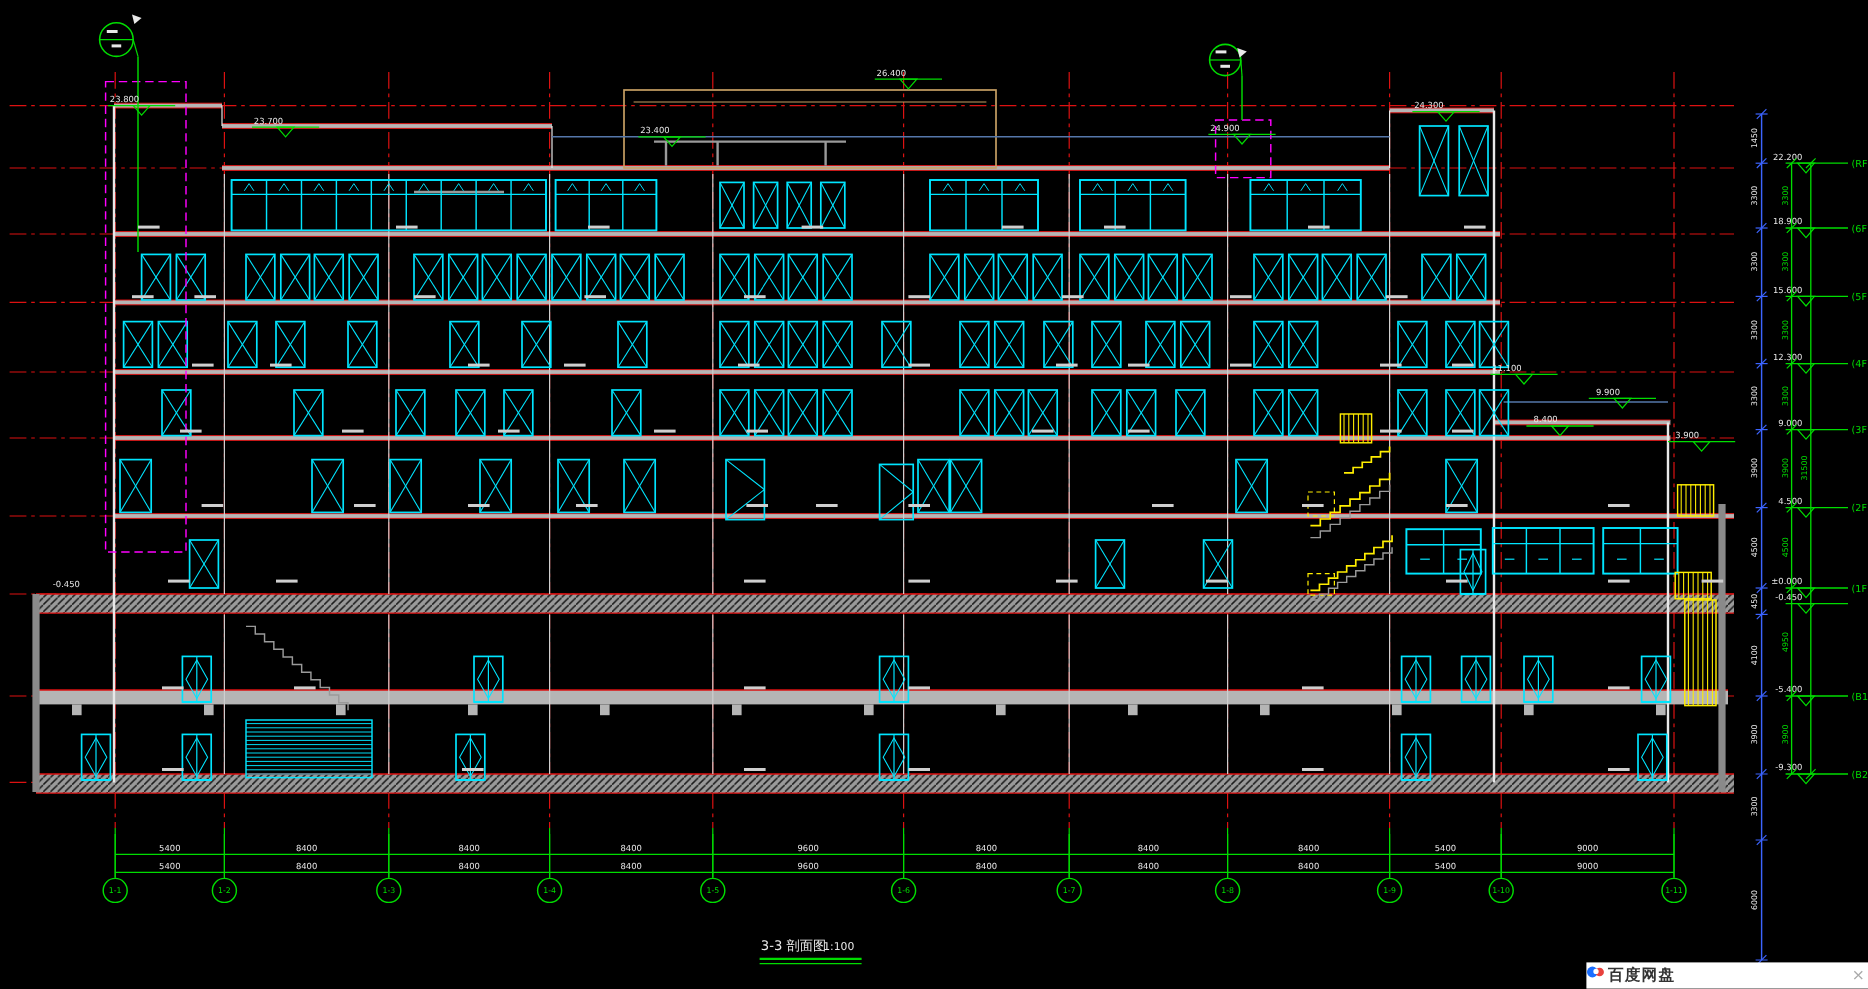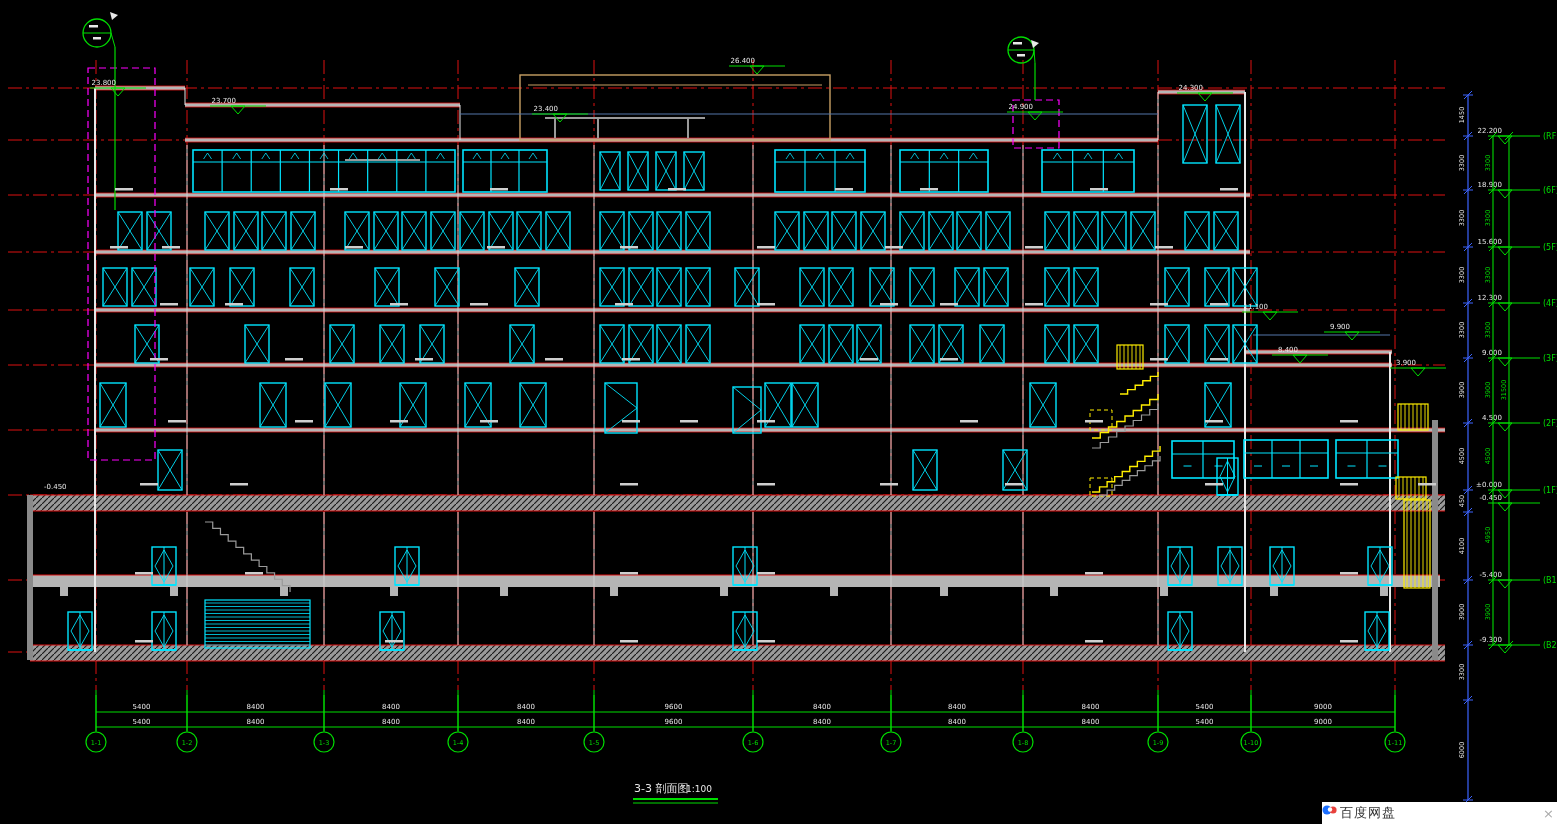--- a/index.html
+++ b/index.html
@@ -2,21 +2,21 @@
 <html><head>
 <meta charset="utf-8">
 <style>
   html,body{margin:0;padding:0;background:#000;width:1557px;height:824px;overflow:hidden;
     font-family:"DejaVu Sans","Liberation Sans",sans-serif;}
   #stage{position:relative;width:1557px;height:824px;background:#000;}
   svg{position:absolute;left:0;top:0;}
   .widget{position:absolute;left:1322px;top:802px;width:240px;height:22px;background:#ffffff;
     display:flex;align-items:center;gap:8px;padding-left:10px;box-sizing:border-box;
     font-size:13px;color:#333;}
-  .wlabel{font-weight:normal;letter-spacing:1px;}
+  .wlabel{font-weight:bold;letter-spacing:1px;}
   .wclose{margin-left:auto;padding-right:8px;color:#aaa;font-size:13px;cursor:pointer;}
   .wlogo{display:flex;align-items:center;}
 </style>
 </head>
 <body>
 
 <div id="stage">
   <svg id="cv" width="1557" height="824" viewBox="0 0 1557 824">
       <defs>
         <pattern id="ht" patternUnits="userSpaceOnUse" width="6" height="6">

